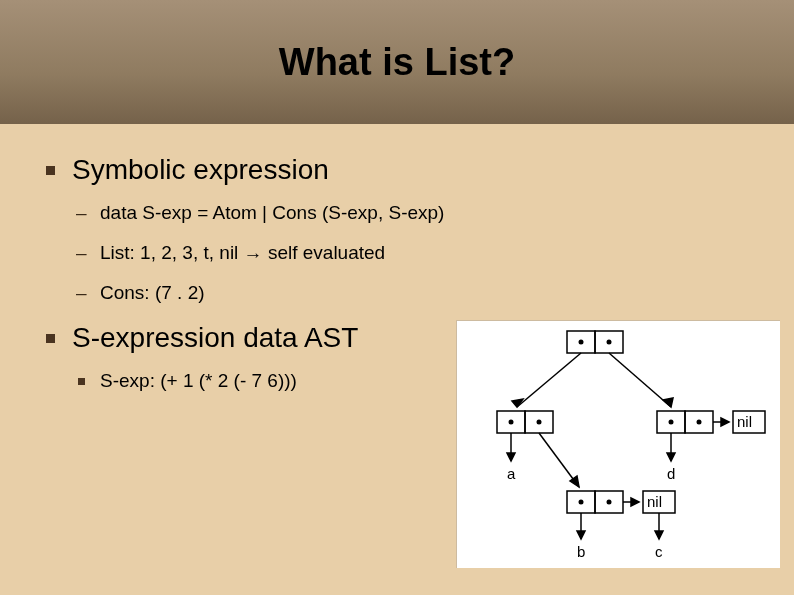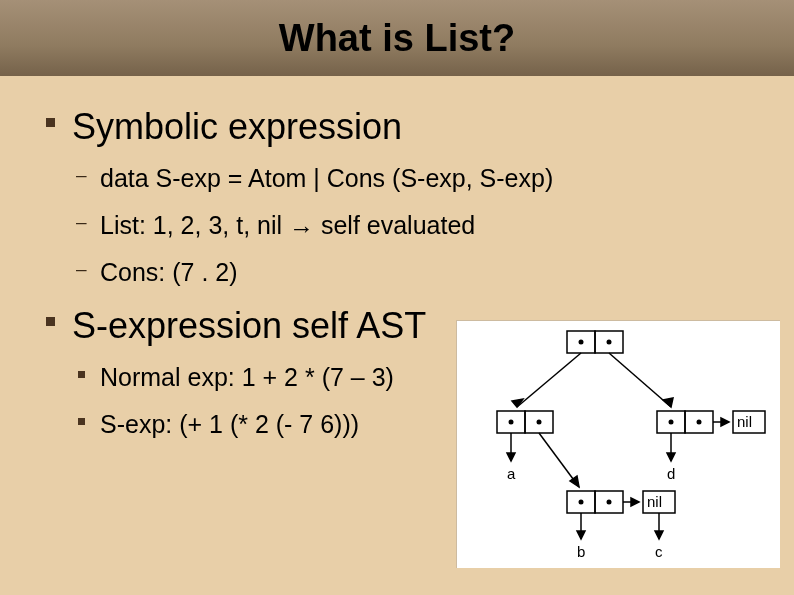--- a/index.html
+++ b/index.html
@@ -7,21 +7,21 @@
     width: 794px;
     height: 595px;
     background: #e8cfa8;
     font-family: Arial, Helvetica, sans-serif;
     color: #000;
     position: relative;
     overflow: hidden;
   }
   .title-band {
     width: 100%;
-    height: 76px;
+    height: 124px;
     background: linear-gradient(to bottom, #a59077 0%, #8f7b60 60%, #75624a 100%);
     display: flex;
     align-items: center;
     justify-content: center;
   }
   .title-band h1 {
     color: #000;
     font-size: 38px;
     font-weight: bold;
   }
@@ -37,29 +37,29 @@
   ul.top > li::before {
     content: "";
     position: absolute;
     left: 0;
     top: 12px;
     width: 9px;
     height: 9px;
     background: #4a3420;
   }
   ul.top > li > .lbl {
-    font-size: 36px;
+    font-size: 28px;
     text-align: center;
   }
   ul.sub { list-style: none; margin-top: 16px; }
   ul.sub > li {
     position: relative;
     padding-left: 28px;
     margin-bottom: 18px;
-    font-size: 25px;
+    font-size: 19px;
   }
   ul.sub > li.dash::before {
     content: "–";
     position: absolute;
     left: 4px;
     top: 0;
     color: #3a2a18;
     font-size: 19px;
   }
   ul.sub > li.square::before {
@@ -95,23 +95,22 @@
   <ul class="top">
     <li>
       <span class="lbl">Symbolic expression</span>
       <ul class="sub">
         <li class="dash">data S-exp = Atom | Cons (S-exp, S-exp)</li>
         <li class="dash">List: 1, 2, 3, t, nil → self evaluated</li>
         <li class="dash">Cons: (7 . 2)</li>
       </ul>
     </li>
     <li>
-      <span class="lbl">S-expression self AST</span>
+      <span class="lbl">S-expression data AST</span>
       <ul class="sub sub-wrap-2">
-        <li class="square">Normal exp: 1 + 2 * (7 – 3)</li>
         <li class="square">S-exp: (+ 1 (* 2 (- 7 6)))</li>
       </ul>
     </li>
   </ul>
 </div>
 
 <div class="diagram">
   <svg width="324" height="248" viewBox="0 0 324 248">
     <g fill="none" stroke="#000" stroke-width="1.5">
 

